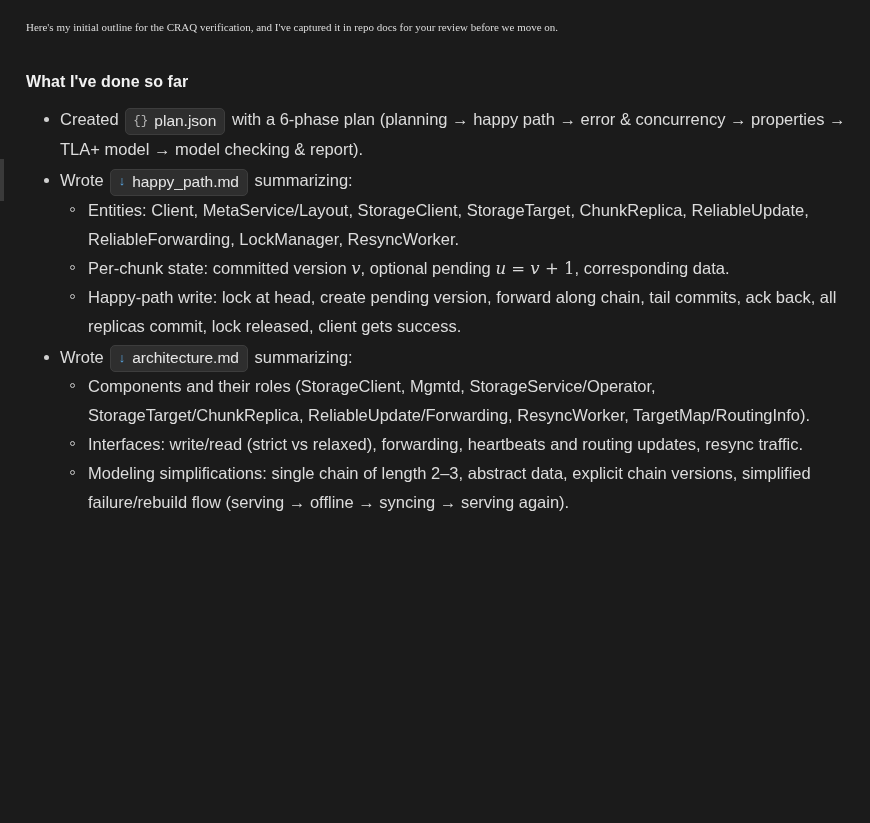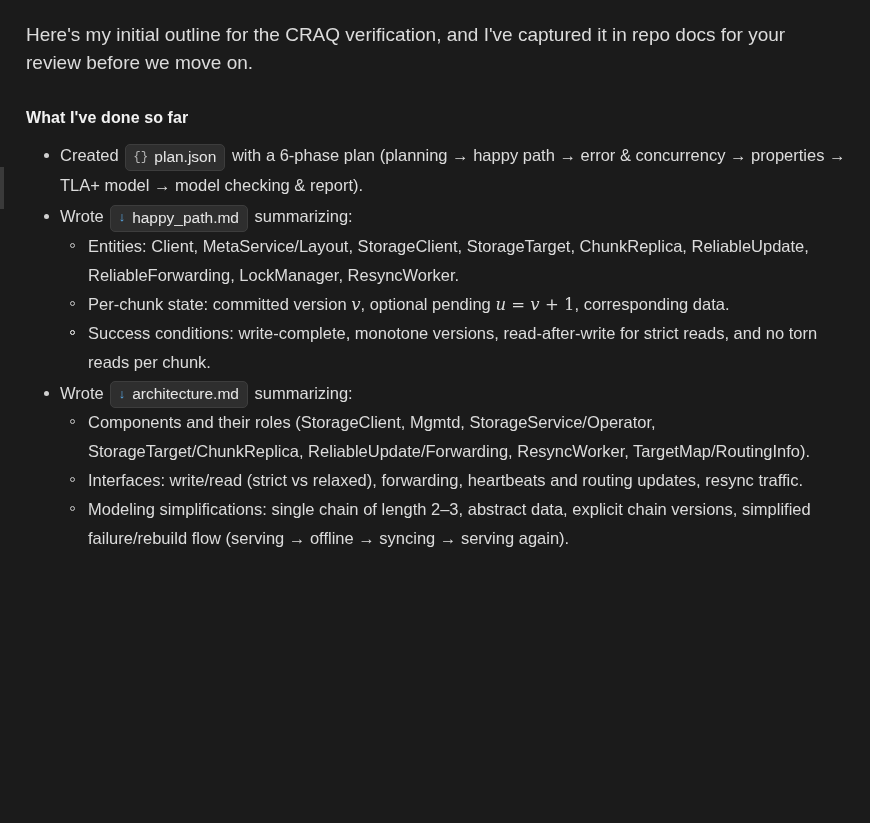--- a/index.html
+++ b/index.html
@@ -32,25 +32,26 @@
   }
   .left-rail .notch {
     position: absolute;
     left: 0;
     top: 148px;
     width: 4px;
     height: 42px;
     background: #3a3a3a;
   }
   .intro {
-    font-size: 19px;
+    font-size: 11px;
     line-height: 28px;
     color: #dcdcdc;
     padding-top: 2px;
     max-width: 800px;
+    font-family: Liberation Serif, serif;
   }
   h2.section-title {
     font-size: 16px;
     font-weight: bold;
     color: #f2f2f2;
     margin: 32px 0 14px 0;
     letter-spacing: 0.1px;
   }
   ul.level1 {
     list-style: none;
@@ -174,24 +175,21 @@
         <li>
           <span class="bullet2"></span>
           <span>Entities: Client, MetaService/Layout, StorageClient, StorageTarget, ChunkReplica, ReliableUpdate, ReliableForwarding, LockManager, ResyncWorker.</span>
         </li>
         <li>
           <span class="bullet2"></span>
           <span>Per-chunk state: committed version <span class="math">v</span>, optional pending <span class="math nowrap"><i>u</i> <span class="math-upright">=</span> <i>v</i> <span class="math-upright">+ 1</span></span>, corresponding data.</span>
         </li>
         <li>
           <span class="bullet2"></span>
-        </li>
-        <li>
-          <span class="bullet2"></span>
-          <span>Success conditions: write-complete, monotone versions, read-after-write for strict reads, and no torn reads per chunk.</span>
+          <span>Happy-path write: lock at head, create pending version, forward along chain, tail commits, ack back, all replicas commit, lock released, client gets success.</span>
         </li>
       </ul>
     </li>
 
     <li>
       <span class="bullet1"></span>
       <span>Wrote</span>
       <span class="chip">
         <span class="chip-icon md">↓</span>
         <span class="chip-label">architecture.md</span>

